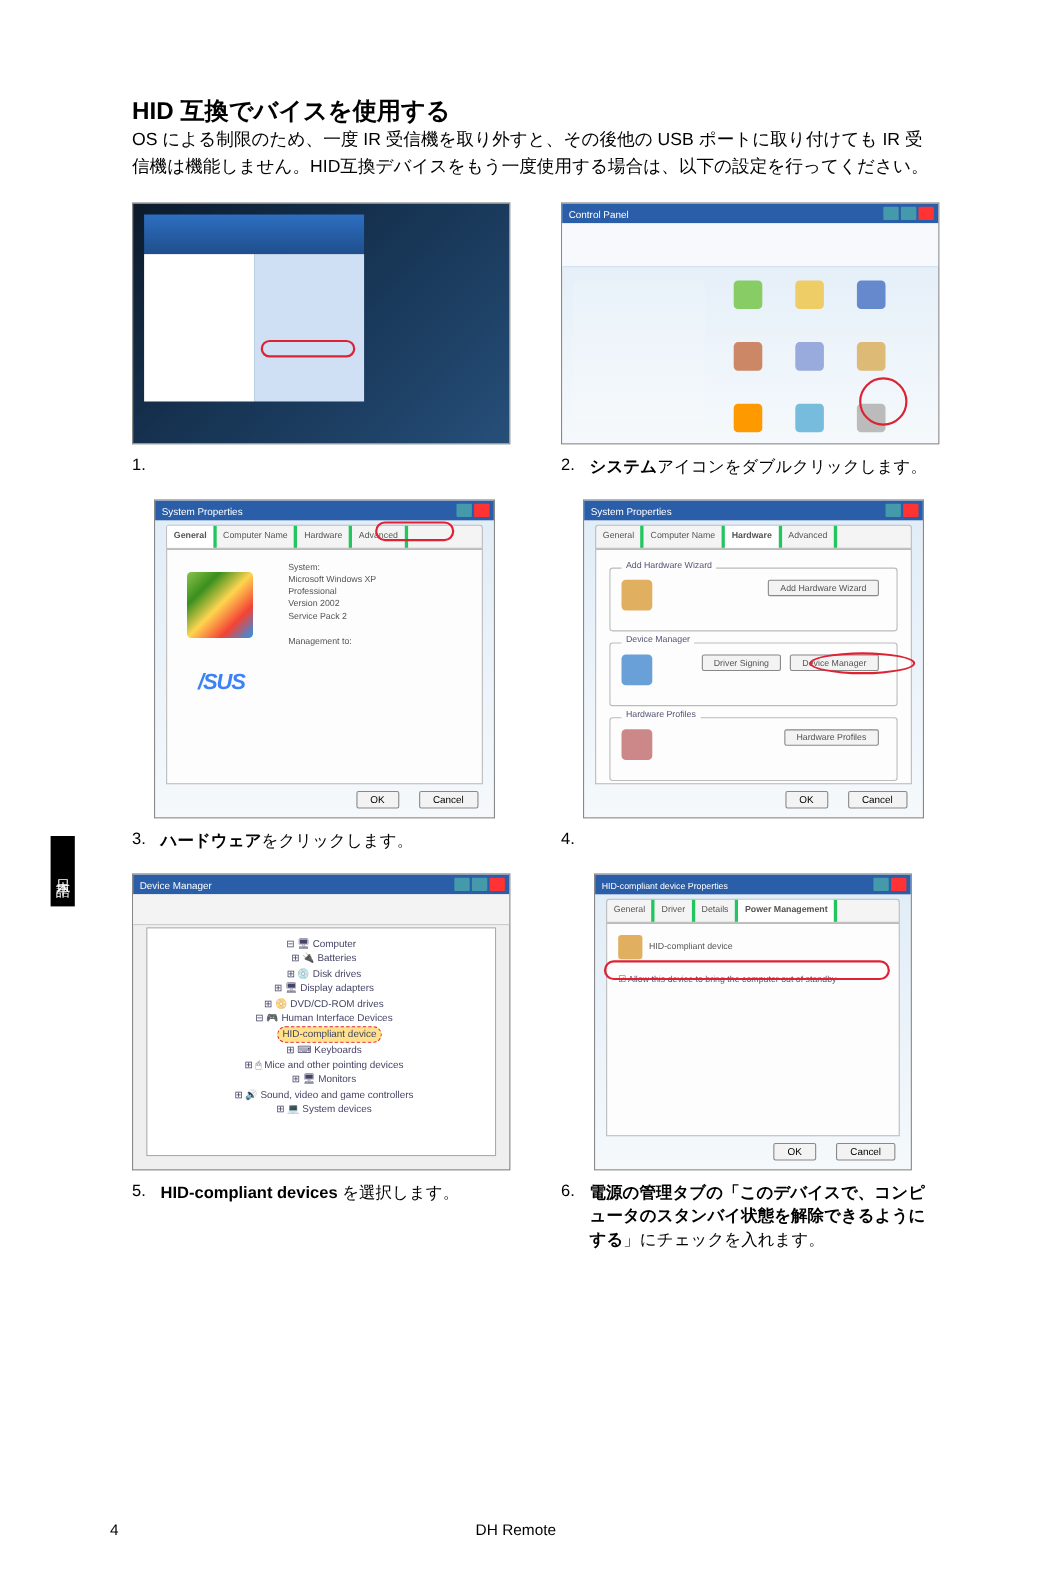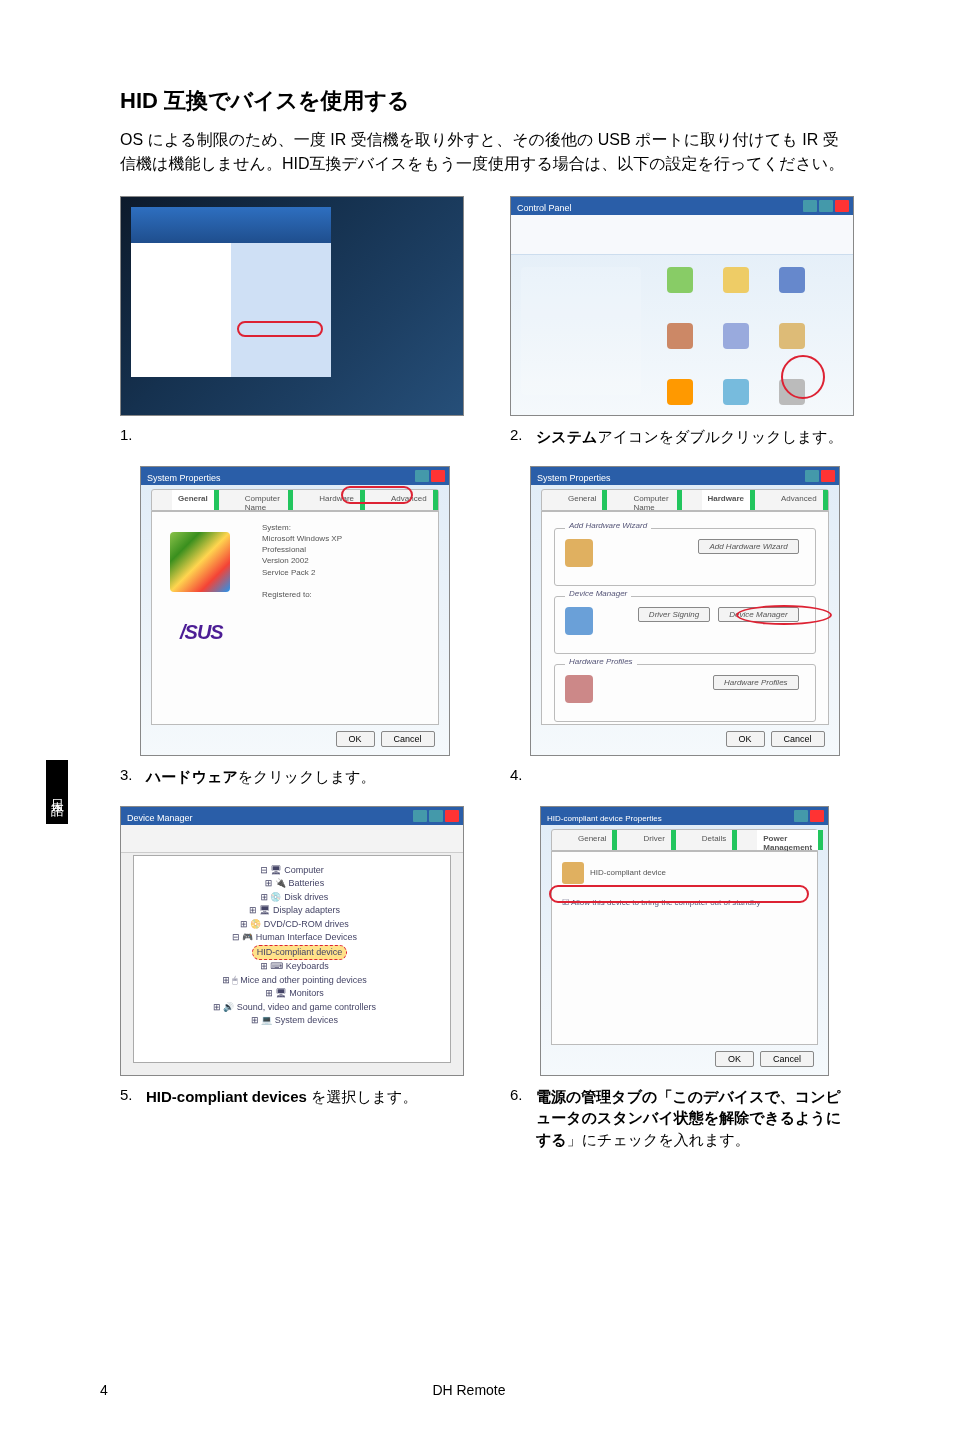--- a/index.html
+++ b/index.html
@@ -4,21 +4,21 @@
 <style>
   * { box-sizing: border-box; margin: 0; padding: 0; }
   html, body { width: 954px; height: 1438px; background: #fff; font-family: "Hiragino Kaku Gothic Pro", "Meiryo", sans-serif; }
   .page { position: relative; width: 954px; height: 1438px; padding: 86px 100px 40px 120px; }
   .side-tab {
     position: absolute; left: 46px; top: 760px; width: 22px; height: 64px;
     background: #000; color: #fff; writing-mode: vertical-rl;
     font-size: 13px; display: flex; align-items: center; justify-content: center;
     letter-spacing: 2px;
   }
-  h1.title { font-size: 22px; font-weight: bold; margin-bottom: 12px; }
+  h1.title { font-size: 22px; font-weight: bold; }
   p.intro { font-size: 16px; line-height: 1.5; margin-bottom: 20px; }
   .grid { display: grid; grid-template-columns: 1fr 1fr; column-gap: 46px; row-gap: 18px; }
   .cell { display: flex; flex-direction: column; }
   .shot {
     width: 100%; border: 1px solid #888;
     background: linear-gradient(180deg,#335a8f,#6fa0cc 30%,#cfe2f0 60%,#eef3f8);
     position: relative; overflow: hidden;
   }
   .shot.dark {
     background: linear-gradient(135deg,#0d1a2b,#15314f 40%,#1d3f63 70%,#264f79);
@@ -33,24 +33,24 @@
   .h-280 { height: 290px; }
   .h-260 { height: 270px; }
 
   
   .winbar { position:absolute; top:0; left:0; right:0; height:18px; background:#2a5ea8; }
   .winbar .btns { position:absolute; right:4px; top:3px; display:flex; gap:2px; }
   .winbar .btn { width:14px; height:12px; background:#f33; border-radius:1px; }
   .winbar .btn.min { background:#49a; }
   .winbar .btn.max { background:#49a; }
   .tabstrip { position:absolute; top:22px; left:10px; right:10px; height:22px; background:#f4f4f4; border:1px solid #bbb; border-radius:3px 3px 0 0; display:flex; font-size:8px; }
-  .tabstrip .tab { padding:4px 6px; border-right:5px solid #22c55e; color:#555;margin-left:20px; }
+  .tabstrip .tab { padding:4px 6px; border-right:3px solid #22c55e; color:#555; }
   .tabstrip .tab.active { background:#fff; font-weight:bold; }
   .whitepanel { position:absolute; top:44px; left:10px; right:10px; bottom:30px; background:#fdfdfd; border:1px solid #bbb; padding:10px; font-size:8px; color:#555; }
-  .ok-cancel { position:absolute; bottom:8px; right:14px; display:flex; gap:6px; }
+  .ok-cancel { position:absolute; bottom:8px; right:14px; display:flex; gap:18px; }
   .fakebtn { font-size:9px; padding:2px 12px; border:1px solid #888; background:#f3f3f3; border-radius:2px; }
 
   .red-oval {
     position:absolute; border:2px solid #d23; border-radius:50%/50%;
     pointer-events:none;
   }
   .r2a { left:200px; top:19px; width:72px; height:18px; border-radius:10px; }
   .r2b { left:232px; top:156px; width:92px; height:22px; }
   .r4 { left:150px; top:42px; width:170px; height:18px; border-radius:10px; }
 
@@ -59,38 +59,38 @@
   .cp-icon .g { width:26px; height:26px; border-radius:4px; }
   .cp-icon .lab { font-size:6px; color:#777; margin-top:2px; text-align:center; }
 
   .caption-row { display:flex; gap:10px; margin-top:10px; align-items:flex-start; }
   .num { font-size:15px; min-width: 16px; }
   .cap { font-size:15px; line-height:1.45; }
   .cap b { font-weight:bold; }
 
   .logo-asus {
     position:absolute; left:28px; bottom:80px; font-size:20px; font-weight:900;
-    font-style:italic; color:#4c1d95; letter-spacing:-1px;
+    font-style:italic; color:#3b82f6; letter-spacing:-1px;
   }
 
   .tree-panel {
      position:absolute; top:48px; left:12px; right:12px; bottom:12px;
      background:#fff; border:1px solid #aaa; padding:8px 8px 8px 8px;
      font-size:9px; color:#446; line-height:1.5;
   }
   .tree-panel .line { white-space:nowrap;text-align:center; }
   .tree-panel .hi { background:#ffe28a; border:1px dashed #d23; display:inline-block; padding:0 4px; border-radius:8px; }
 
   .sidebar-cp {
     position:absolute; left:10px; top:70px; width:120px; bottom:20px;
     background:rgba(255,255,255,0.15); border-radius:4px;
   }
   .red-btn { position:absolute; left:136px; top:148px; width:88px; height:16px; border:2px solid #d23; border-radius:8px; }
 
-  .group-box { border:1px solid #bbb; border-radius:3px; margin:10px 0; padding:10px 10px 10px 48px; position:relative; min-height:58px;font-style:italic; }
+  .group-box { border:1px solid #bbb; border-radius:3px; margin:10px 0; padding:10px 10px 10px 48px; position:relative; min-height:58px; }
   .group-box .gicon { position:absolute; left:10px; top:10px; width:28px; height:28px; border-radius:4px; }
   .group-box .gtitle { position:absolute; left:10px; top:-8px; background:#fdfdfd; padding:0 4px; font-size:8px; color:#557; }
   .mini-btn { display:inline-block; font-size:8px; padding:2px 10px; border:1px solid #888; background:#f3f3f3; border-radius:2px; margin-right:6px; }
 
   .footer { position:absolute; bottom:40px; left:0; right:0; display:flex; justify-content:space-between; padding:0 120px 0 100px; font-size:14px; }
 </style>
 </head>
 <body>
 
 <div class="page">
@@ -191,21 +191,21 @@
         <div class="red-oval r2a"></div>
         <div class="whitepanel">
           <div style="position:absolute;left:18px;top:20px;width:60px;height:60px;background:linear-gradient(135deg,#8bc34a,#3a8f1e,#ffd54f,#f44336,#2196f3);border-radius:4px;"></div>
           <div style="position:absolute;left:110px;top:10px;line-height:1.4;font-size:8px;">
              <div>System:</div>
              <div>Microsoft Windows XP</div>
              <div>Professional</div>
              <div>Version 2002</div>
              <div>Service Pack 2</div>
              <br>
-             <div>Registered to:</div>
+             <div>Management to:</div>
           </div>
           <div class="logo-asus">/SUS</div>
         </div>
         <div class="ok-cancel">
           <div class="fakebtn">OK</div>
           <div class="fakebtn">Cancel</div>
         </div>
       </div>
       <div class="caption-row">
         <div class="num">3.</div>

